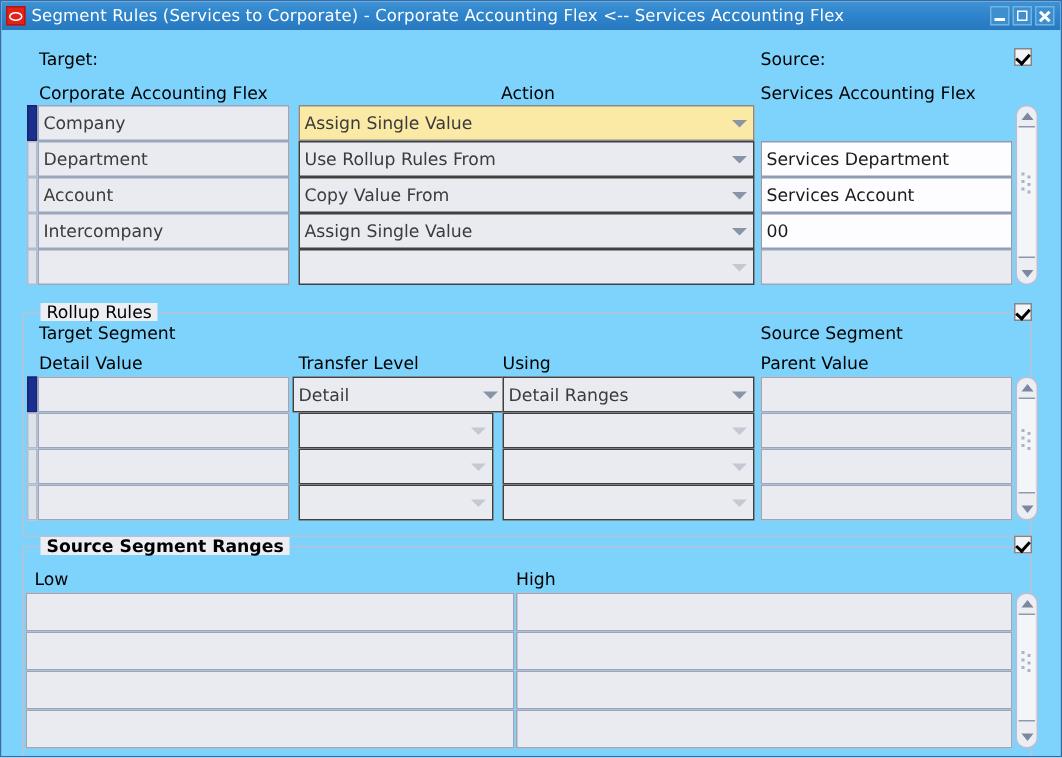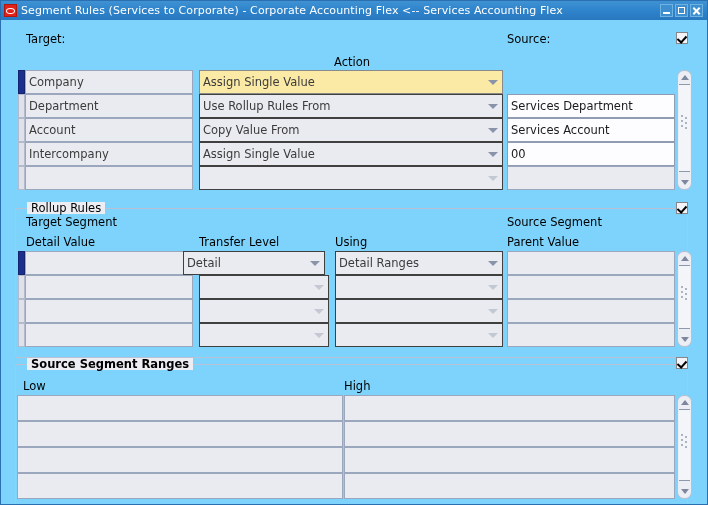--- a/index.html
+++ b/index.html
@@ -251,21 +251,23 @@
         </div>
     </div>
   </div>
 
   <div class="content">
 
     <div class="lbl" style="left:25px; top:13px;">Target:</div>
     <div class="lbl" style="left:506px; top:13px;">Source:</div>
     <div class="chk" style="left:675px; top:12px;"></div>
 
+    <div class="lbl" style="left:25px; top:36px;">Corporate Accounting Flex</div>
     <div class="lbl" style="left:333px; top:36px;">Action</div>
+    <div class="lbl" style="left:506px; top:36px;">Services Accounting Flex</div>
 
     <div class="rowmark sel" style="left:17px; top:50px; height:24px;"></div>
     <div class="fld" style="left:24px; top:50px; width:168px; height:24px; line-height:22px;">Company</div>
     <div class="fld combo focus" style="left:198px; top:50px; width:304px; height:24px; line-height:22px;">
       <span>Assign Single Value</span>
       <span class="arrow"></span>
     </div>
 
     <div class="rowmark" style="left:17px; top:74px; height:24px;"></div>
     <div class="fld" style="left:24px; top:74px; width:168px; height:24px; line-height:22px;">Department</div>
@@ -321,21 +323,21 @@
     <div class="lbl" style="left:25px; top:196px;">Target Segment</div>
     <div class="lbl" style="left:506px; top:196px;">Source Segment</div>
 
     <div class="lbl" style="left:25px; top:216px;">Detail Value</div>
     <div class="lbl" style="left:198px; top:216px;">Transfer Level</div>
     <div class="lbl" style="left:334px; top:216px;">Using</div>
     <div class="lbl" style="left:506px; top:216px;">Parent Value</div>
 
     <div class="rowmark sel" style="left:17px; top:231px; height:24px;"></div>
     <div class="fld" style="left:24px; top:231px; width:168px; height:24px; line-height:22px;"></div>
-    <div class="fld combo" style="left:182px; top:231px; width:142px; height:24px; line-height:22px;">
+    <div class="fld combo" style="left:194px; top:231px; width:142px; height:24px; line-height:22px;">
       <span>Detail</span>
       <span class="arrow"></span>
     </div>
     <div class="fld combo" style="left:334px; top:231px; width:168px; height:24px; line-height:22px;">
       <span>Detail Ranges</span>
       <span class="arrow"></span>
     </div>
     <div class="fld" style="left:506px; top:231px; width:168px; height:24px; line-height:22px;"></div>
 
     <div class="rowmark" style="left:17px; top:255px; height:24px;"></div>

